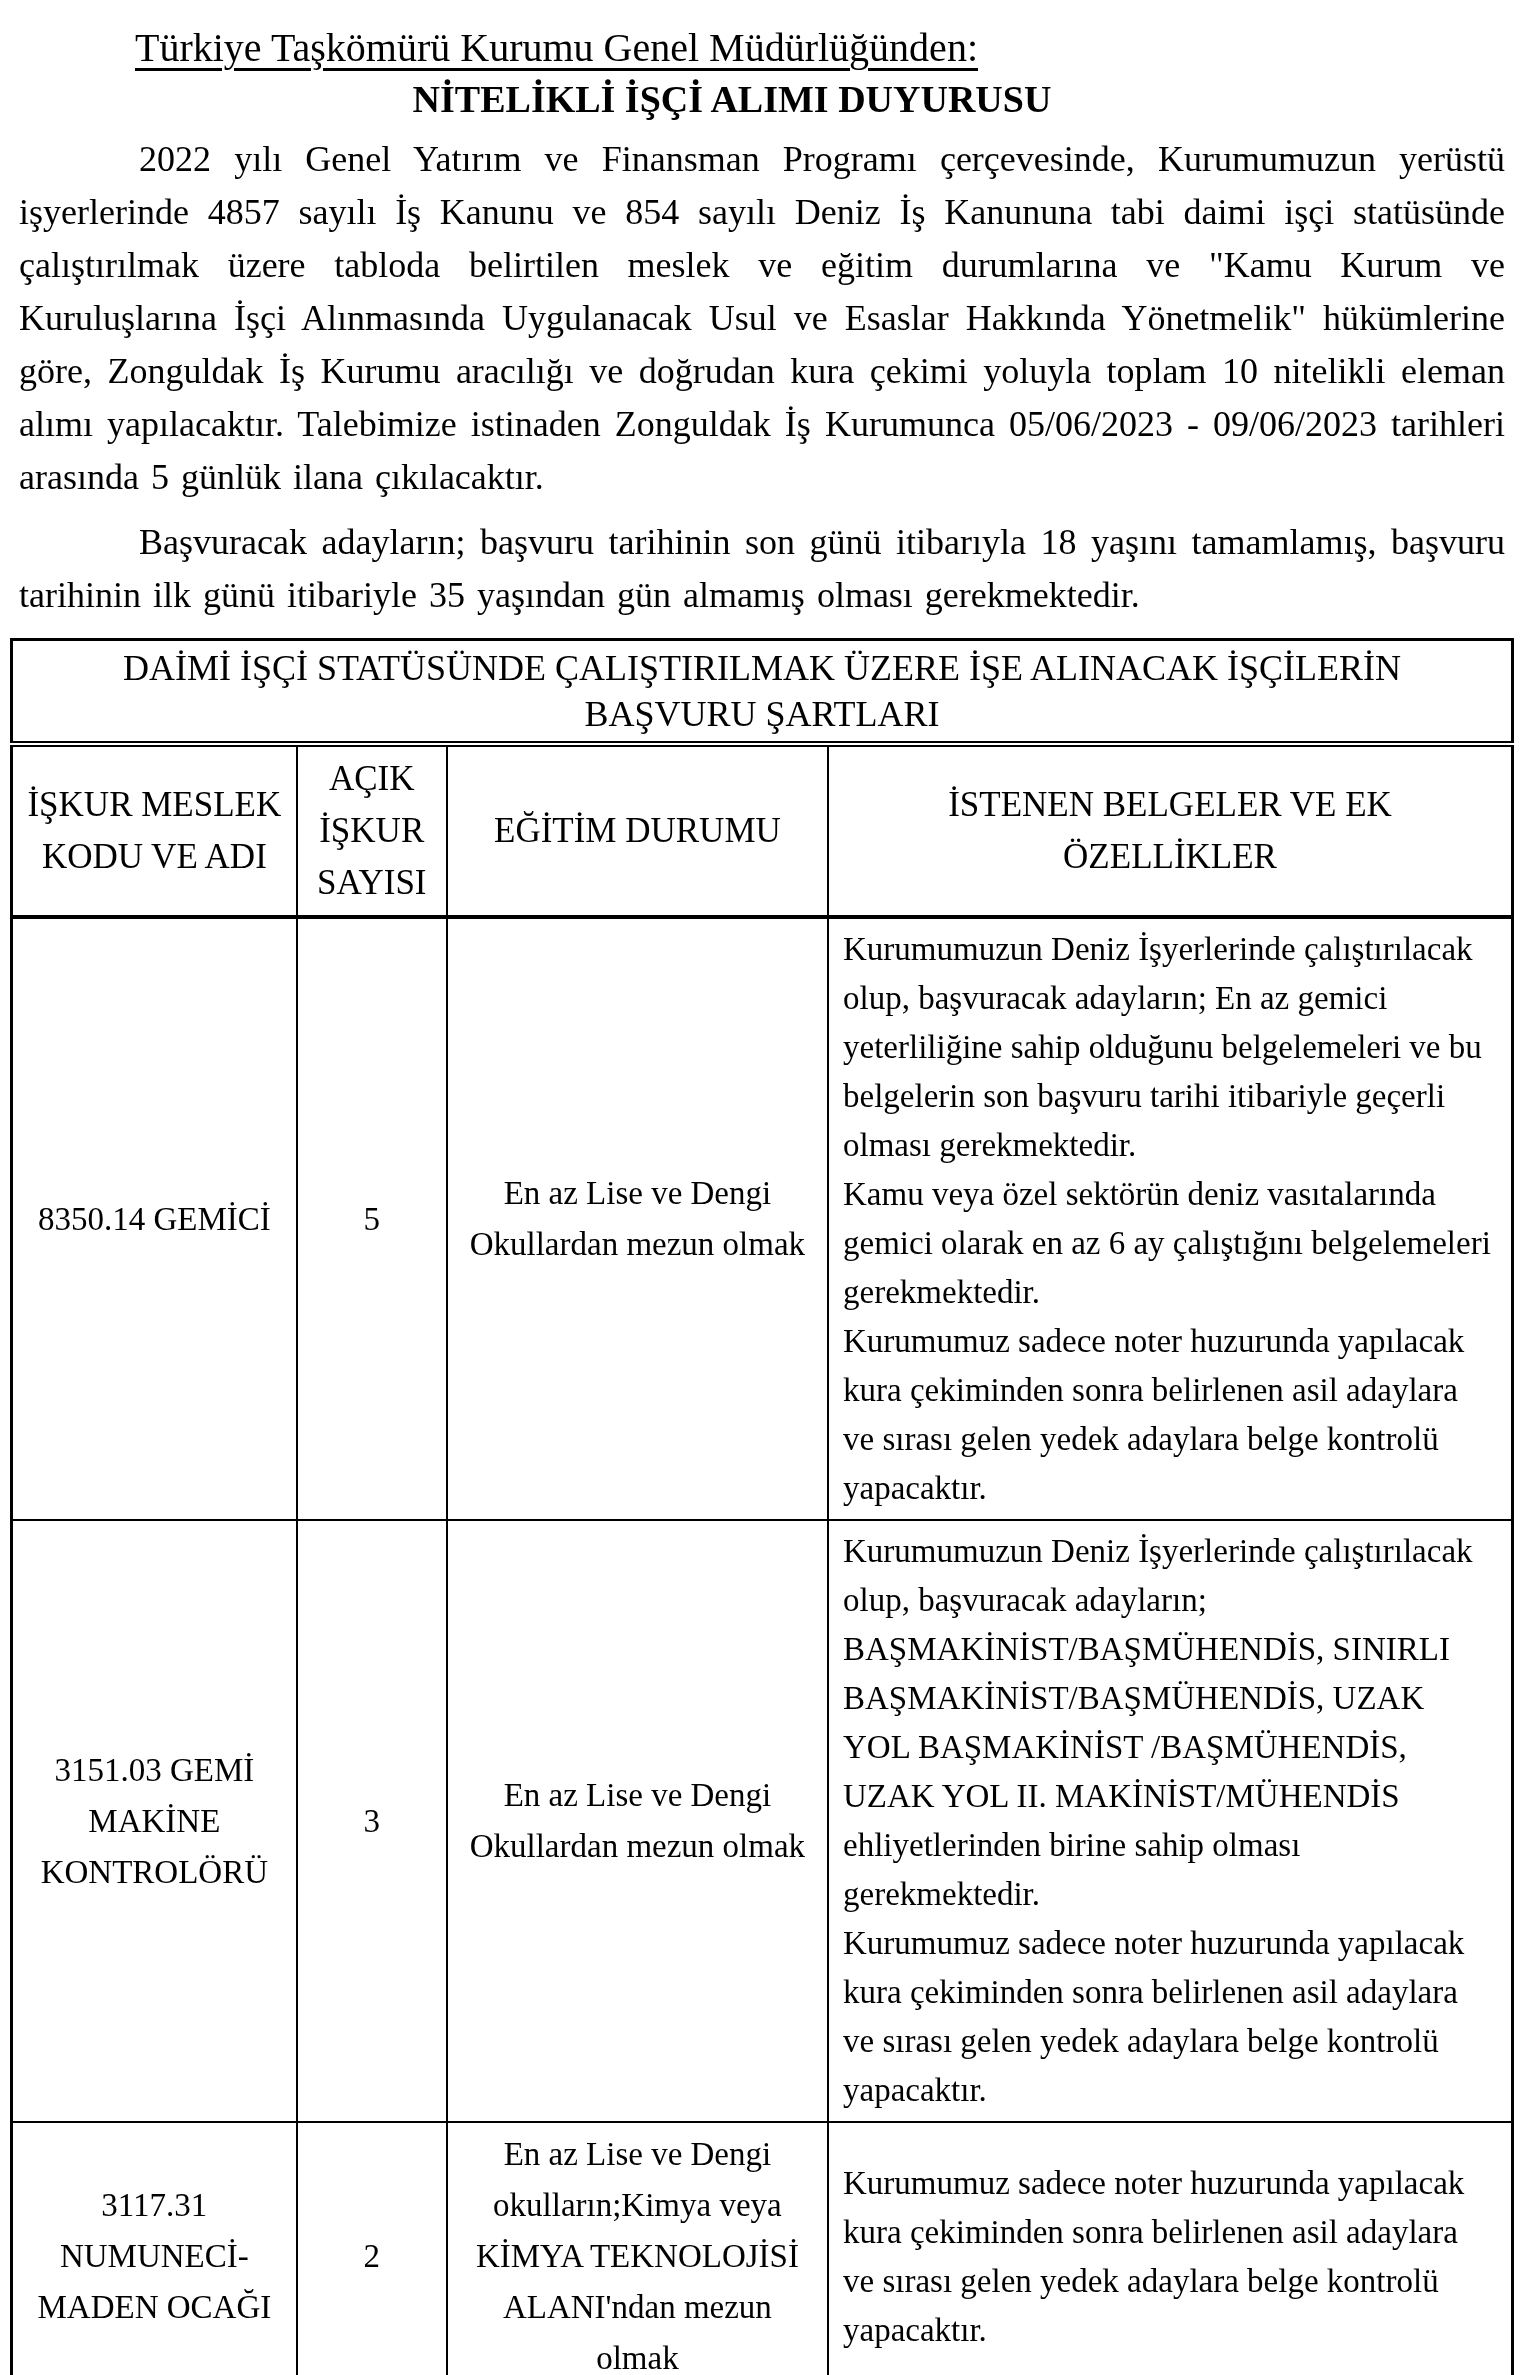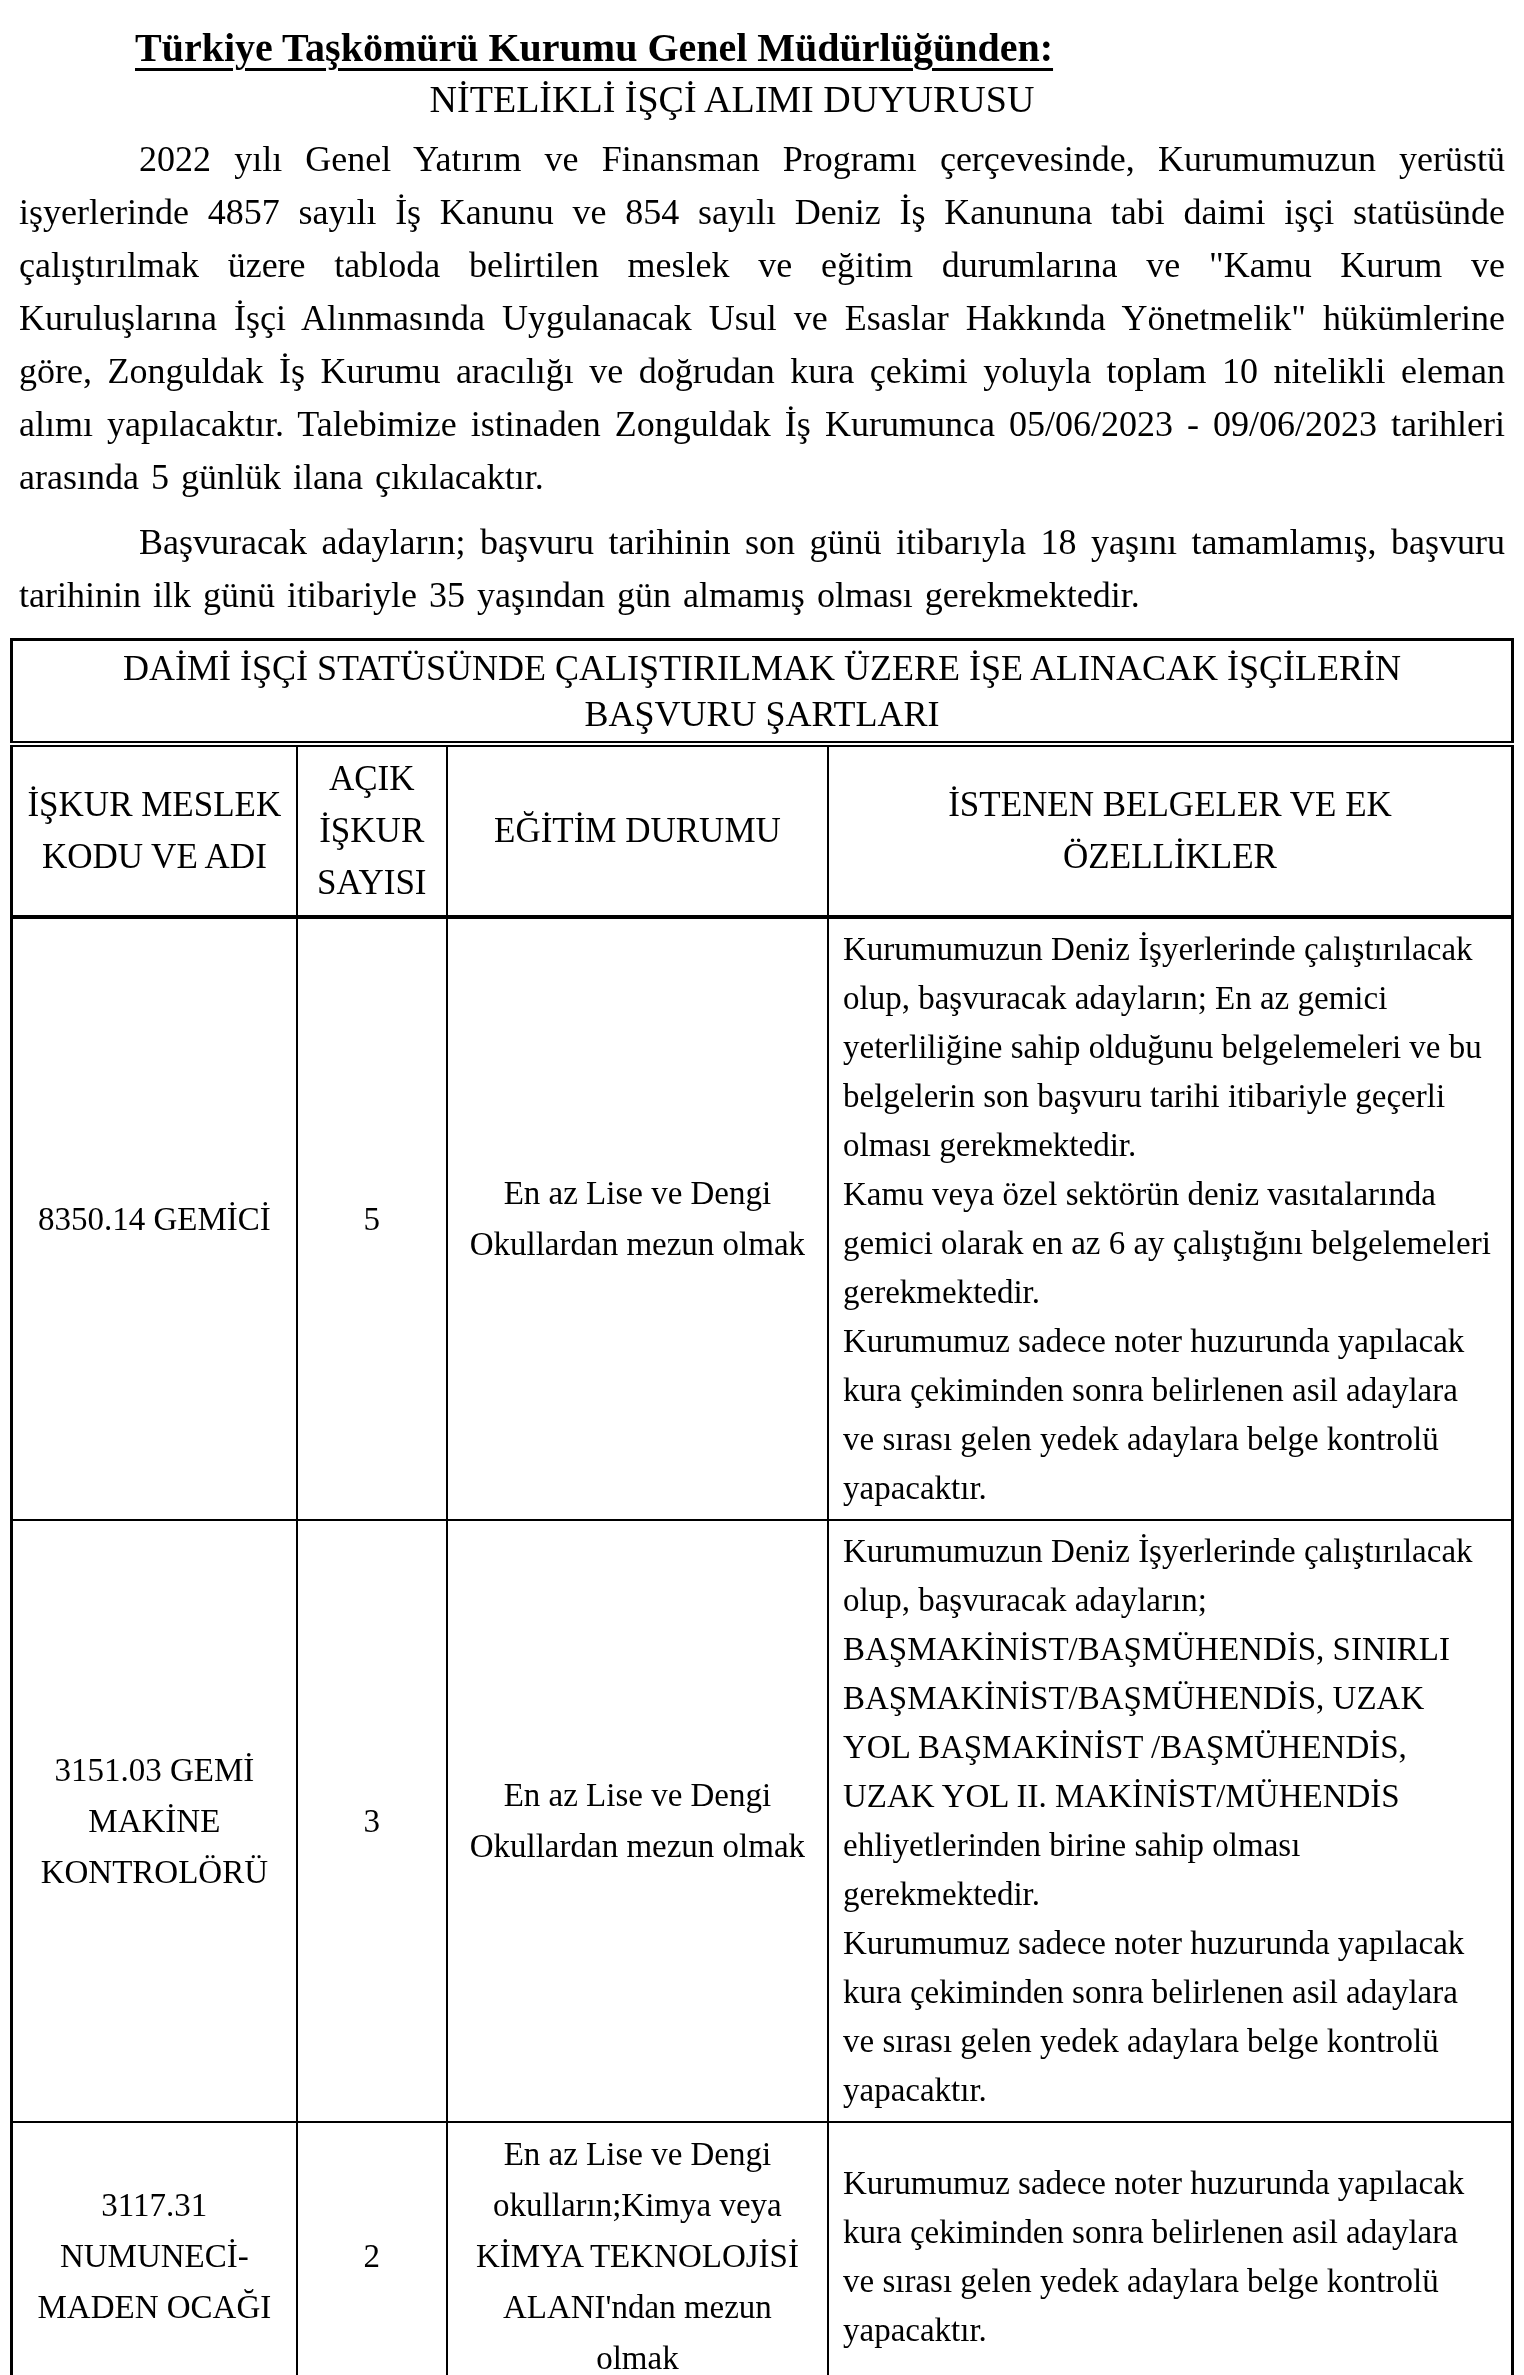--- a/index.html
+++ b/index.html
@@ -14,29 +14,29 @@
     width: 1524px;
     height: 2375px;
     box-sizing: border-box;
     padding: 24px 10px 0 10px;
     background: #ffffff;
     overflow: hidden;
   }
   .source-title {
     margin: 0 0 2px 125px;
     font-size: 40px;
-    font-weight: bold;
+    font-weight: normal;
     text-decoration: underline;
     text-decoration-thickness: 3px;
     text-underline-offset: 7px;
   }
   .announcement-title {
     margin: 6px 60px 10px 0;
     font-size: 38px;
-    font-weight: normal;
+    font-weight: bold;
     text-align: center;
   }
   .para {
     margin: 12px 9px;
     font-size: 36px;
     line-height: 53px;
     text-align: justify;
     text-indent: 120px;
     word-spacing: 3px;
   }

